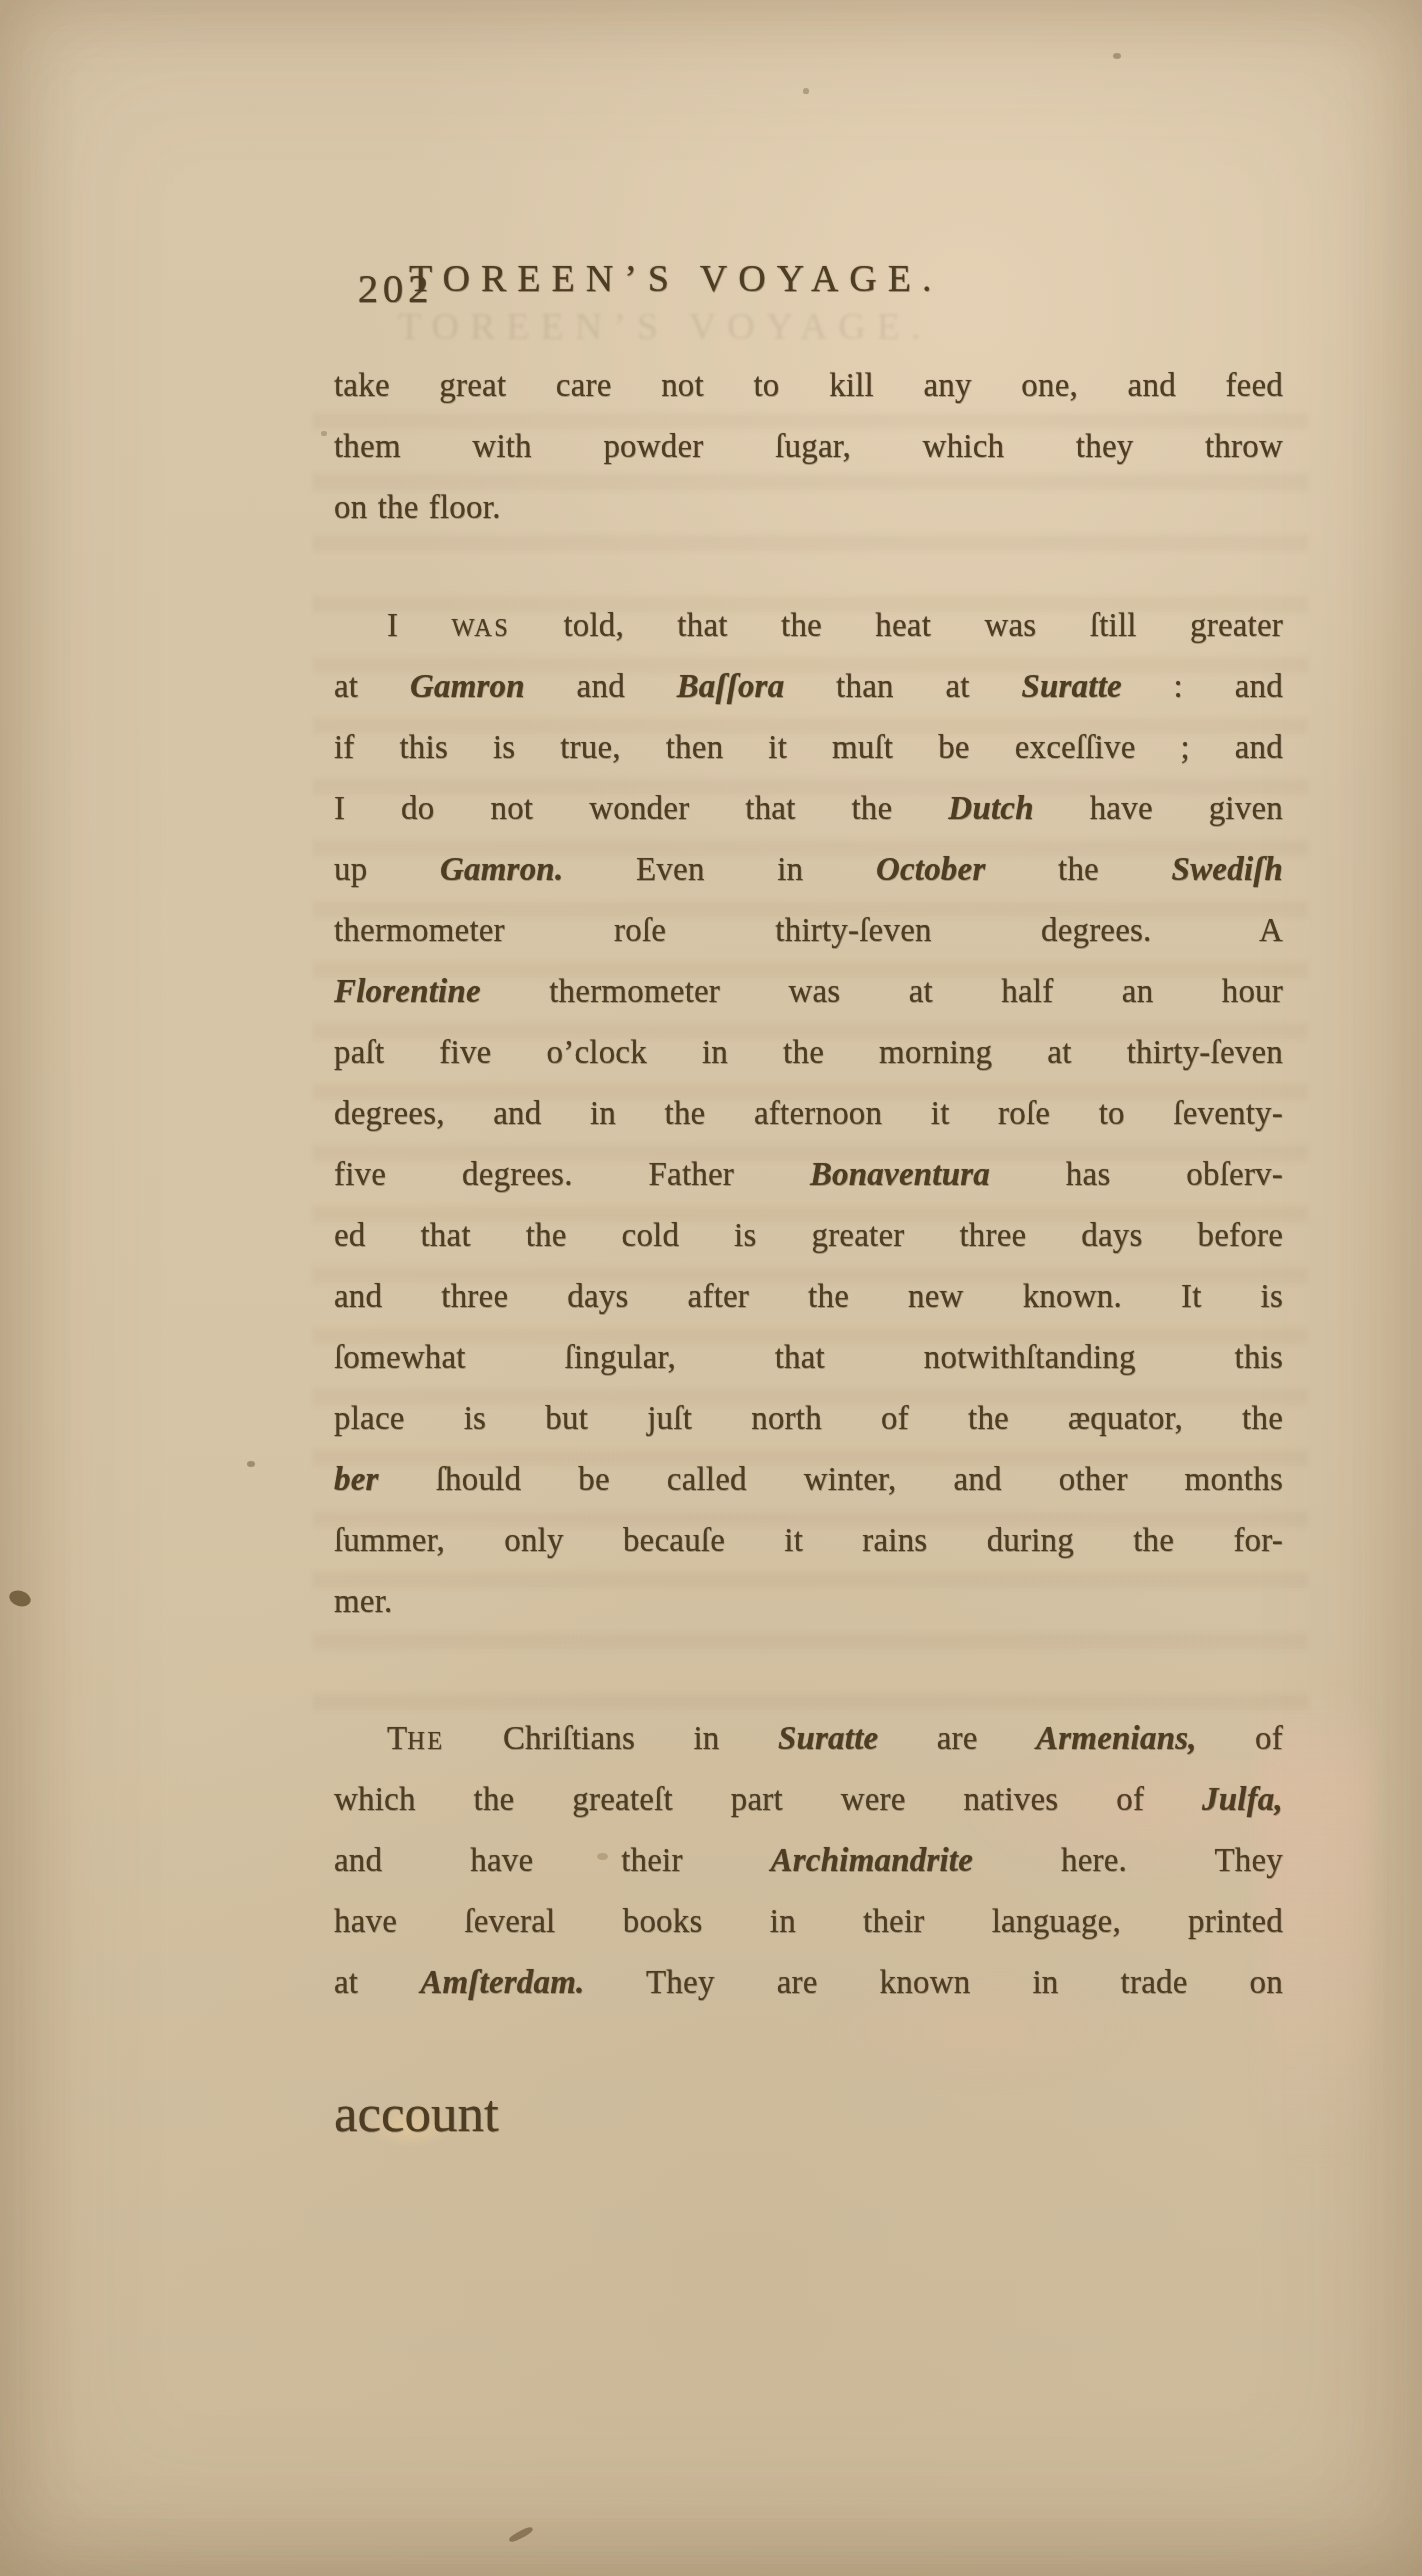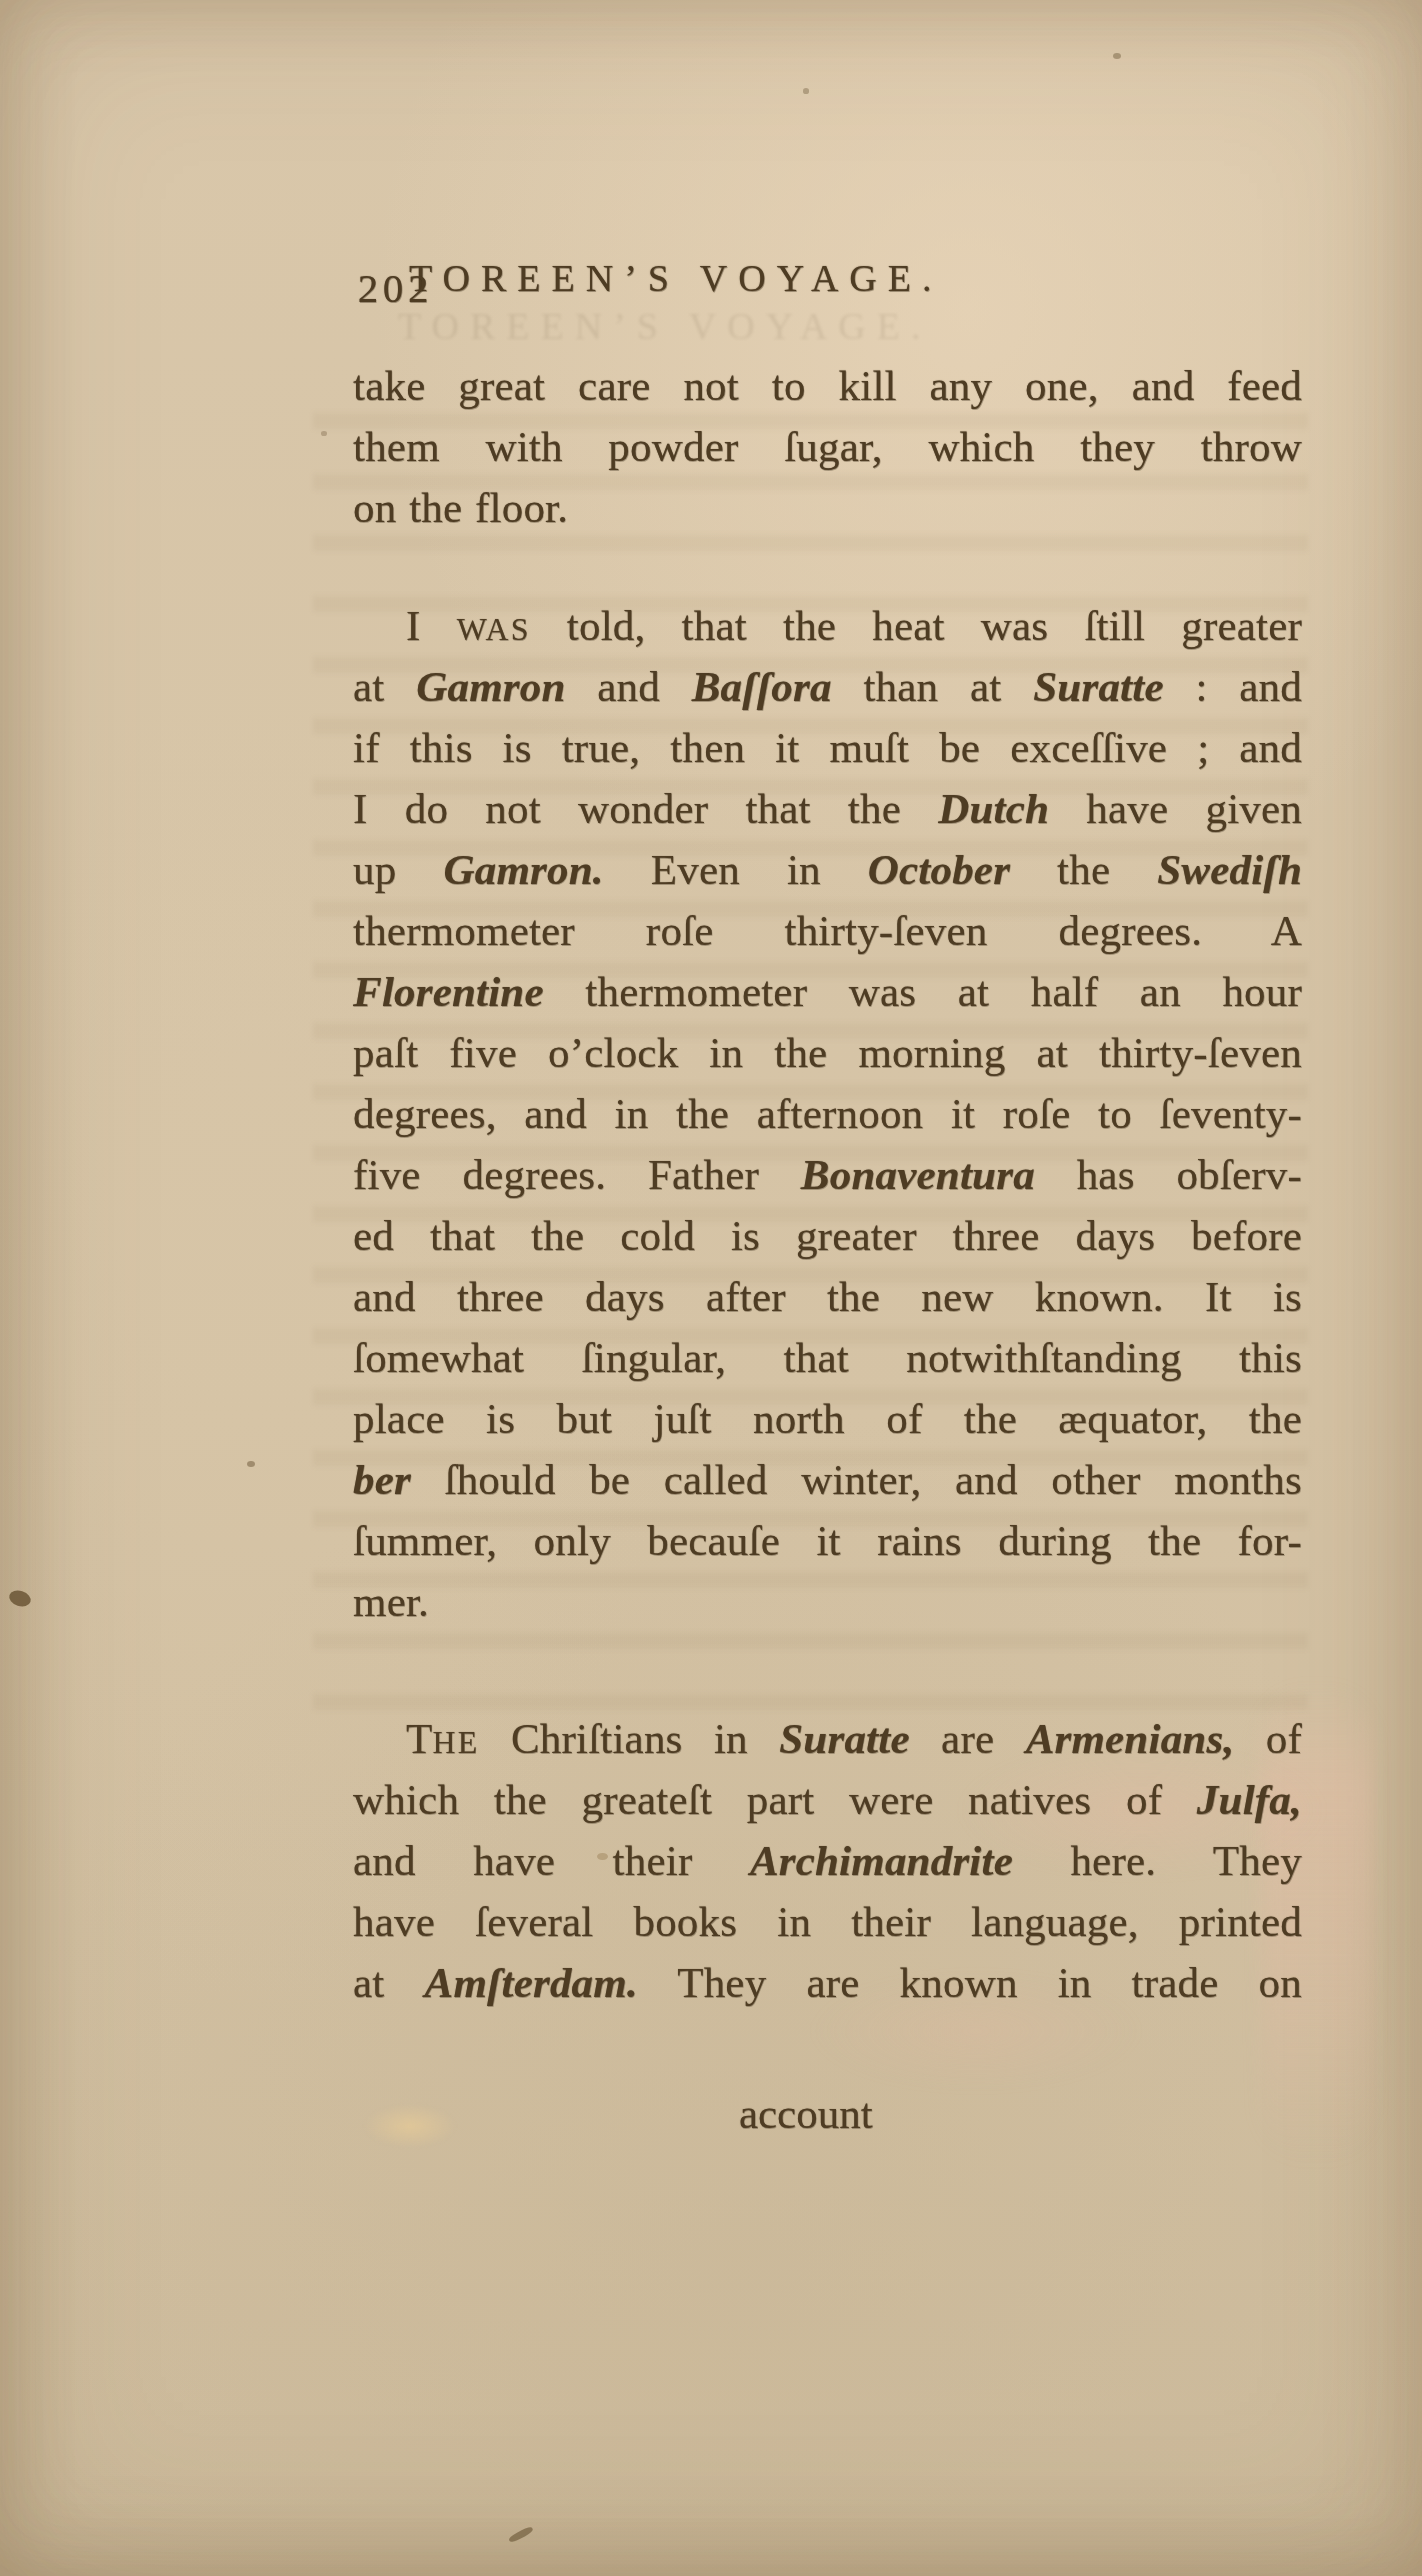--- a/index.html
+++ b/index.html
@@ -70,24 +70,24 @@
     left: -11px;
     top: 48px;
     width: 100%;
     opacity: 0.10;
     filter: blur(1.8px);
     text-shadow: none;
   }
 
   .text-block {
     position: absolute;
-    left: 353px;
+    left: 334px;
     top: 355px;
     width: 949px;
-    font-size: 43px;
+    font-size: 33px;
     line-height: 61px;
     letter-spacing: 0.2px;
     word-spacing: 1.8px;
   }
   .para { margin: 0; }
   .para + .para { margin-top: 57px; }
   .para:nth-child(3) { margin-top: 76px; }
 
   .line {
     text-align: justify;
@@ -104,22 +104,22 @@
     text-transform: uppercase;
     font-size: 0.74em;
     letter-spacing: 2.3px;
   }
 
   .catchword-row {
     position: absolute;
     left: 334px;
     top: 2083px;
     width: 949px;
-    text-align: center;
-    font-size: 43px;
+    text-align: left;
+    font-size: 53px;
     line-height: 61px;
     padding-right: 5.5px;
     box-sizing: border-box;
     text-shadow: 0.6px 0.7px 0 rgba(60,45,25,0.30), 0 0 1.1px rgba(60,45,25,0.50);
   }
 
   
   .stain-right {
     position: absolute;
     right: 51px;

